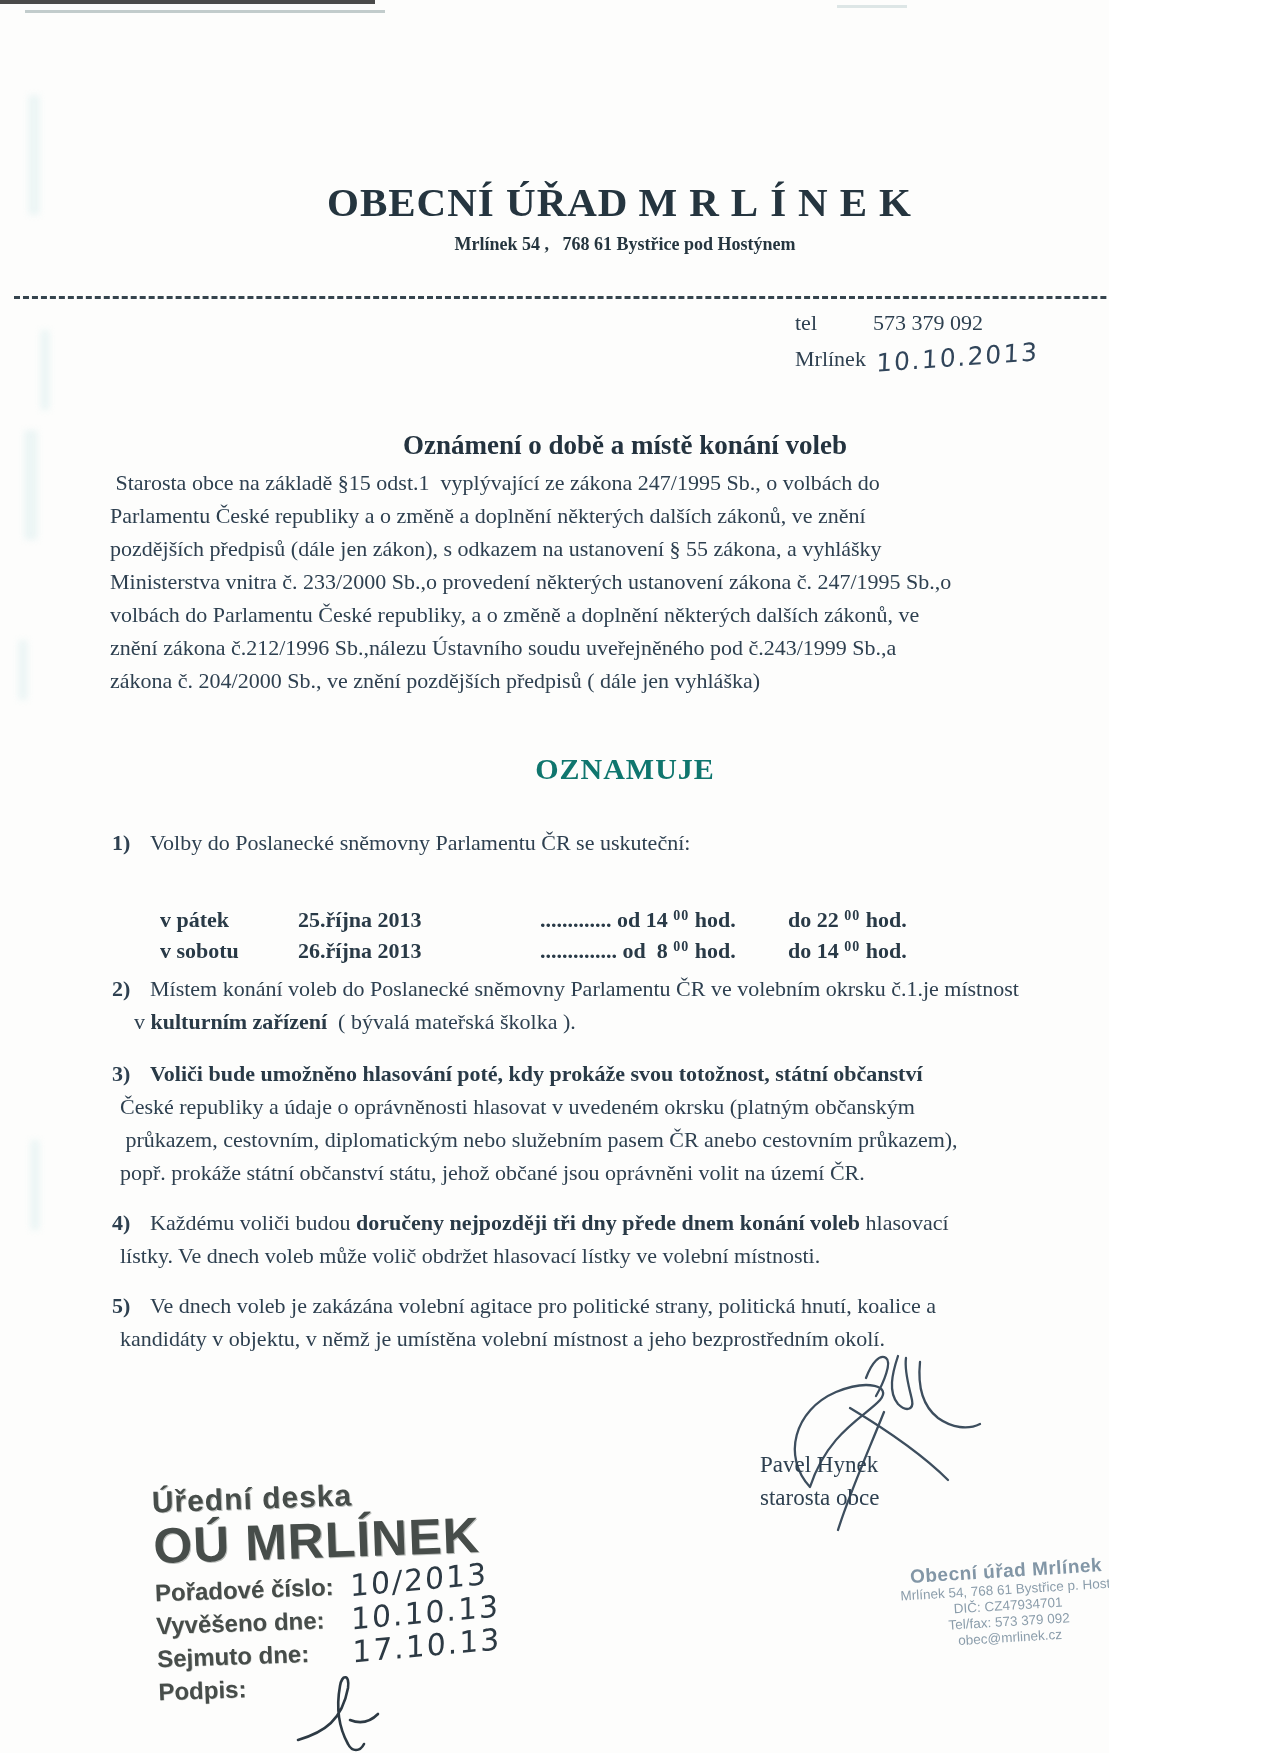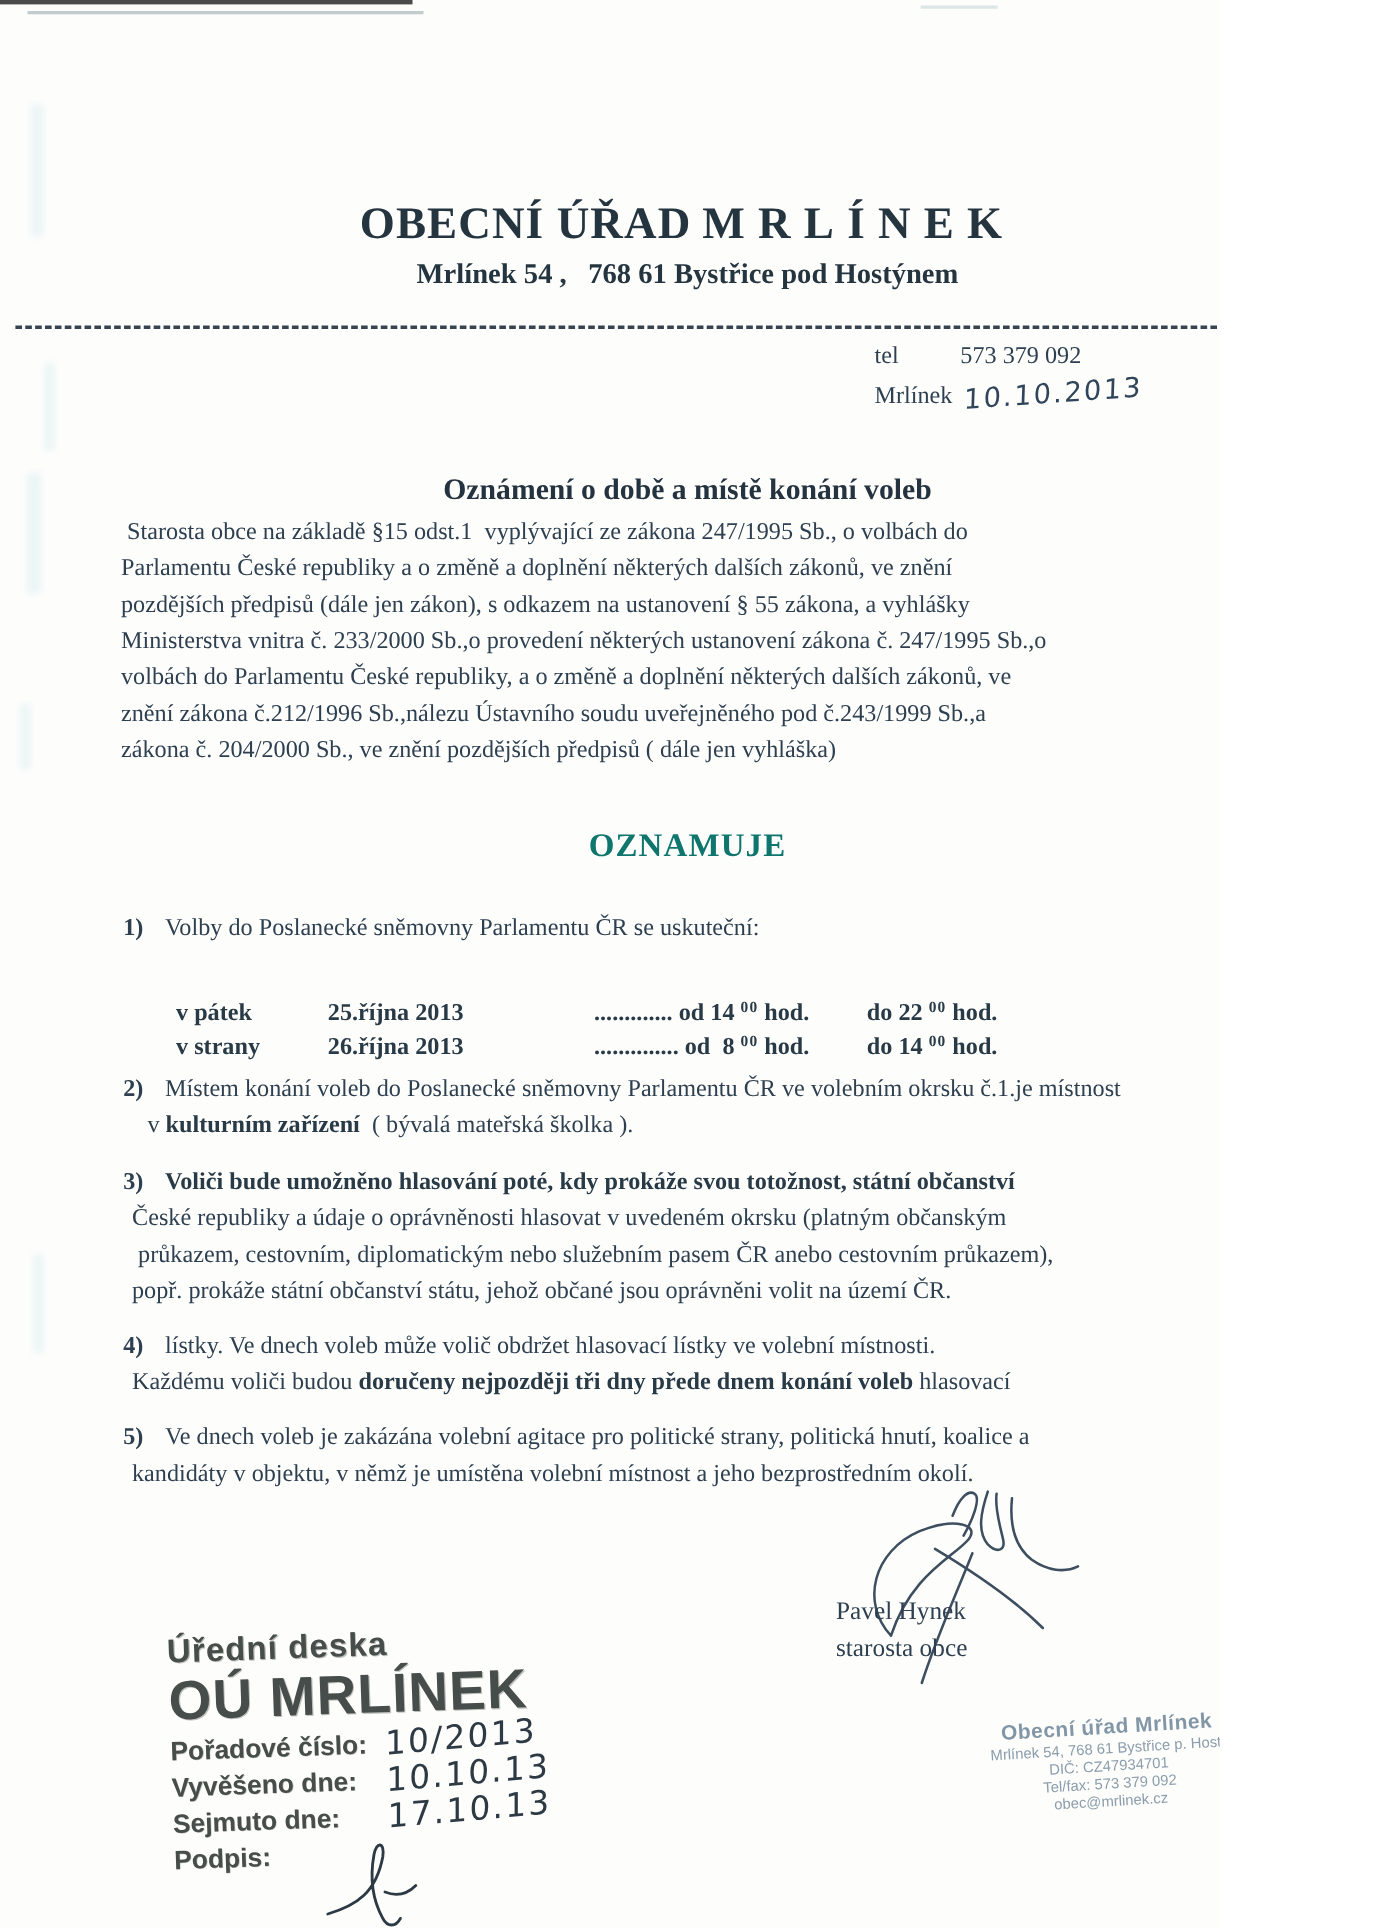--- a/index.html
+++ b/index.html
@@ -5,21 +5,21 @@
   html,body{margin:0;padding:0;background:#ffffff;}
   .page{position:relative;width:1109px;height:1753px;background:#fdfdfc;overflow:hidden;
         font-family:"Liberation Serif", serif;color:#2e4050;}
   .artifact{position:absolute;}
   .smudge{position:absolute;background:#e4f2f2;filter:blur(3px);opacity:.65;}
 
   
   .header{position:absolute;top:178px;left:0;width:1250px;text-align:center;color:#25353f;}
   .header-title{font-size:41px;font-weight:bold;letter-spacing:1px;white-space:pre;}
   .header-title .spaced{letter-spacing:12px;margin-left:10px;}
-  .header-address{font-size:26px;font-weight:bold;margin-top:8px;white-space:pre;text-align:center;}
+  .header-address{font-size:18px;font-weight:bold;margin-top:8px;white-space:pre;text-align:center;}
 
   .dashes{position:absolute;top:296px;left:14px;width:1245px;border-top:3px dashed #35444e;height:0;}
 
   
   .contact{position:absolute;top:310px;left:795px;font-size:22px;color:#2e4050;}
   .contact-row{height:33px;white-space:pre;}
   .tel-label{display:inline-block;width:78px;}
   .hand{font-family:"DejaVu Sans", sans-serif;color:#31455a;display:inline-block;
         transform:rotate(-4deg) skewX(-6deg);letter-spacing:2px;font-size:25px;margin-left:10px;}
 
@@ -134,42 +134,42 @@
         <div class="lines">
           <div class="ln"><span class="b">Voliči bude umožněno hlasování poté, kdy prokáže svou totožnost, státní občanství</span></div>
           <div class="ln"><span>České republiky a údaje o oprávněnosti hlasovat v uvedeném okrsku (platným občanským</span></div>
           <div class="ln"><span> průkazem, cestovním, diplomatickým nebo služebním pasem ČR anebo cestovním průkazem),</span></div>
           <div class="ln"><span>popř. prokáže státní občanství státu, jehož občané jsou oprávněni volit na území ČR.</span></div>
         </div>
       </div>
       <div class="item item-4">
         <span class="num">4)</span>
         <div class="lines">
+          <div class="ln"><span>Každému voliči budou </span><span class="b">doručeny nejpozději tři dny přede dnem konání voleb</span><span> hlasovací</span></div>
           <div class="ln"><span>lístky. Ve dnech voleb může volič obdržet hlasovací lístky ve volební místnosti.</span></div>
-          <div class="ln"><span>Každému voliči budou </span><span class="b">doručeny nejpozději tři dny přede dnem konání voleb</span><span> hlasovací</span></div>
         </div>
       </div>
       <div class="item item-5">
         <span class="num">5)</span>
         <div class="lines">
           <div class="ln"><span>Ve dnech voleb je zakázána volební agitace pro politické strany, politická hnutí, koalice a</span></div>
           <div class="ln"><span>kandidáty v objektu, v němž je umístěna volební místnost a jeho bezprostředním okolí.</span></div>
         </div>
       </div>
     </div>
 
   <div class="schedule" id="voting-schedule">
       <div class="srow">
         <span class="sday">v pátek</span>
         <span class="sdate">25.října 2013</span>
         <span class="sfrom"><span>............. od 14 </span><sup>00</sup><span> hod.</span></span>
         <span class="sto"><span>do 22 </span><sup>00</sup><span> hod.</span></span>
       </div>
       <div class="srow">
-        <span class="sday">v strany</span>
+        <span class="sday">v sobotu</span>
         <span class="sdate">26.října 2013</span>
         <span class="sfrom"><span>.............. od  8 </span><sup>00</sup><span> hod.</span></span>
         <span class="sto"><span>do 14 </span><sup>00</sup><span> hod.</span></span>
       </div>
     </div>
 
   <svg class="sig-svg" width="210" height="180" viewBox="0 0 210 180">
     <g fill="none" stroke="#3d4e5e" stroke-width="2.3" stroke-linecap="round">
       <path d="M 30 135 C 2 105, 14 58, 56 40 C 88 27, 112 34, 100 48 C 86 64, 48 80, 30 135"></path>
       <path d="M 86 26 C 92 10, 100 2, 106 6 C 112 10, 104 30, 96 44"></path>

